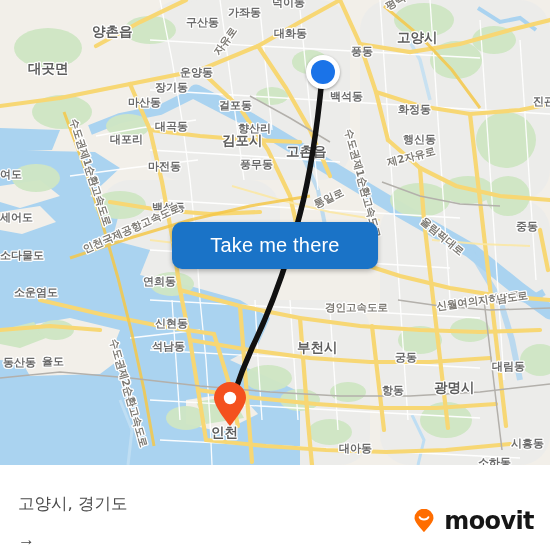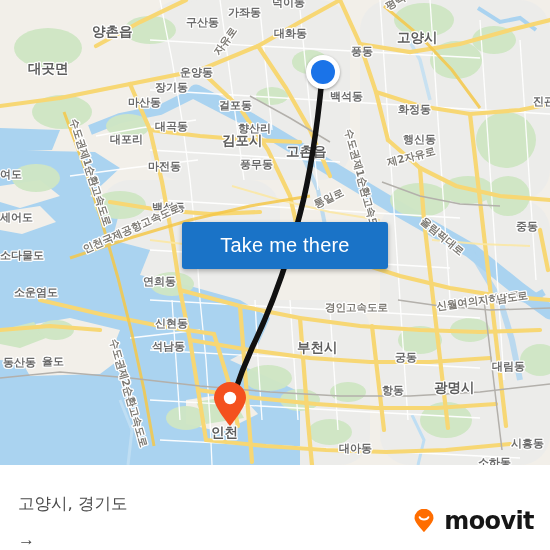--- a/index.html
+++ b/index.html
@@ -18,22 +18,22 @@
   .lbl{
     font-family:"DejaVu Sans","Liberation Sans",sans-serif;
     fill:#6b6b6b;font-size:11px;font-weight:700;
     paint-order:stroke;stroke:#ffffff;stroke-width:2.6px;stroke-linejoin:round;
   }
   .lbl.city{font-size:13.5px;fill:#5d5d5d;}
   .lbl.road{fill:#7d7a74;font-size:10.5px;font-weight:700;}
 
   
   .cta{
-    position:absolute;left:182px;top:222px;width:206px;height:47px;
-    background:#1a73c7;border-radius:3px;
+    position:absolute;left:172px;top:222px;width:206px;height:47px;
+    background:#1a73c7;border-radius:10px;
     box-shadow:0 2px 5px rgba(0,0,0,.28);
     display:flex;align-items:center;justify-content:center;
     cursor:pointer;
   }
   .cta span{
     color:#ffffff;font-size:20px;font-weight:400;letter-spacing:.2px;
     font-family:"Liberation Sans","DejaVu Sans",sans-serif;
   }
 
   

